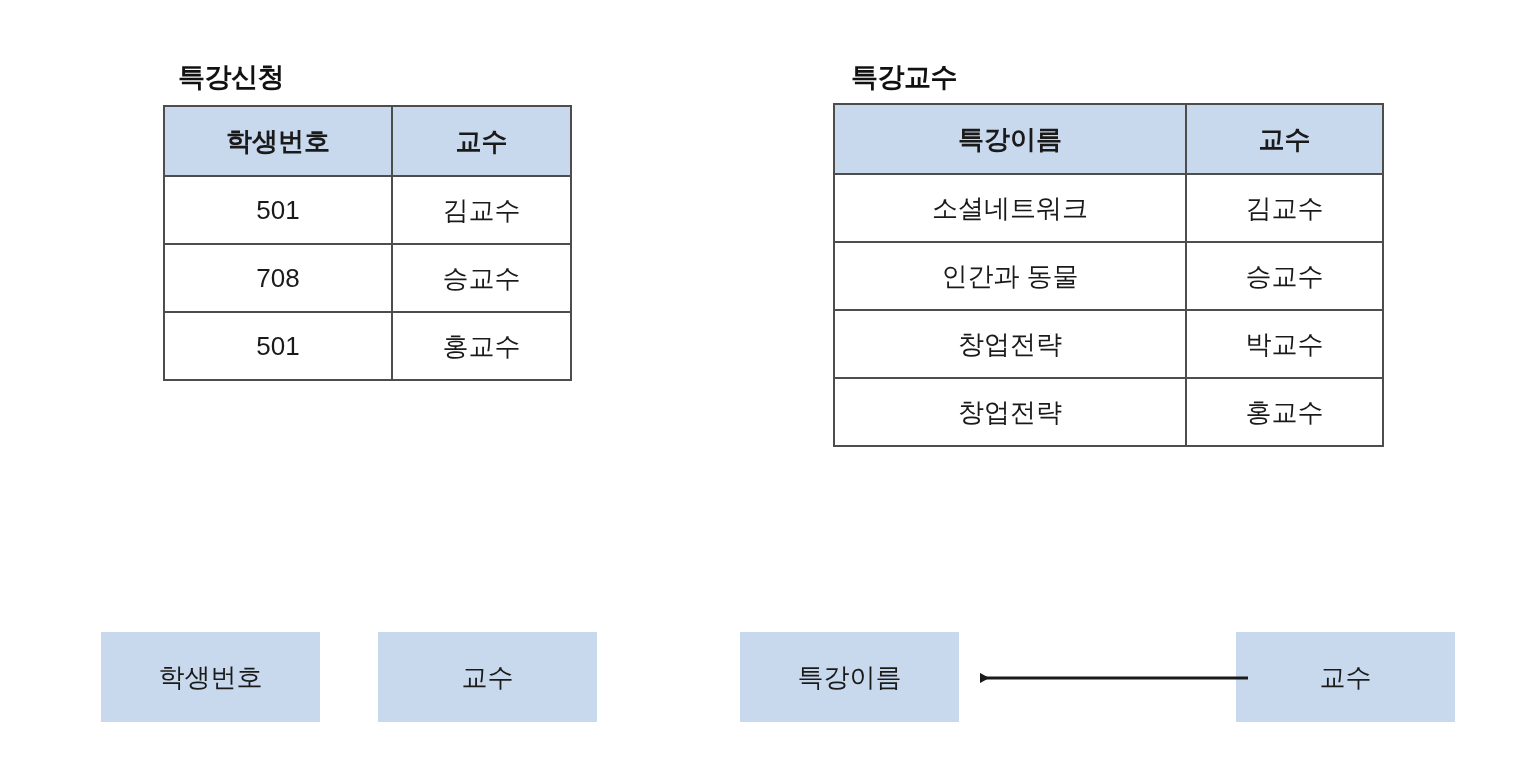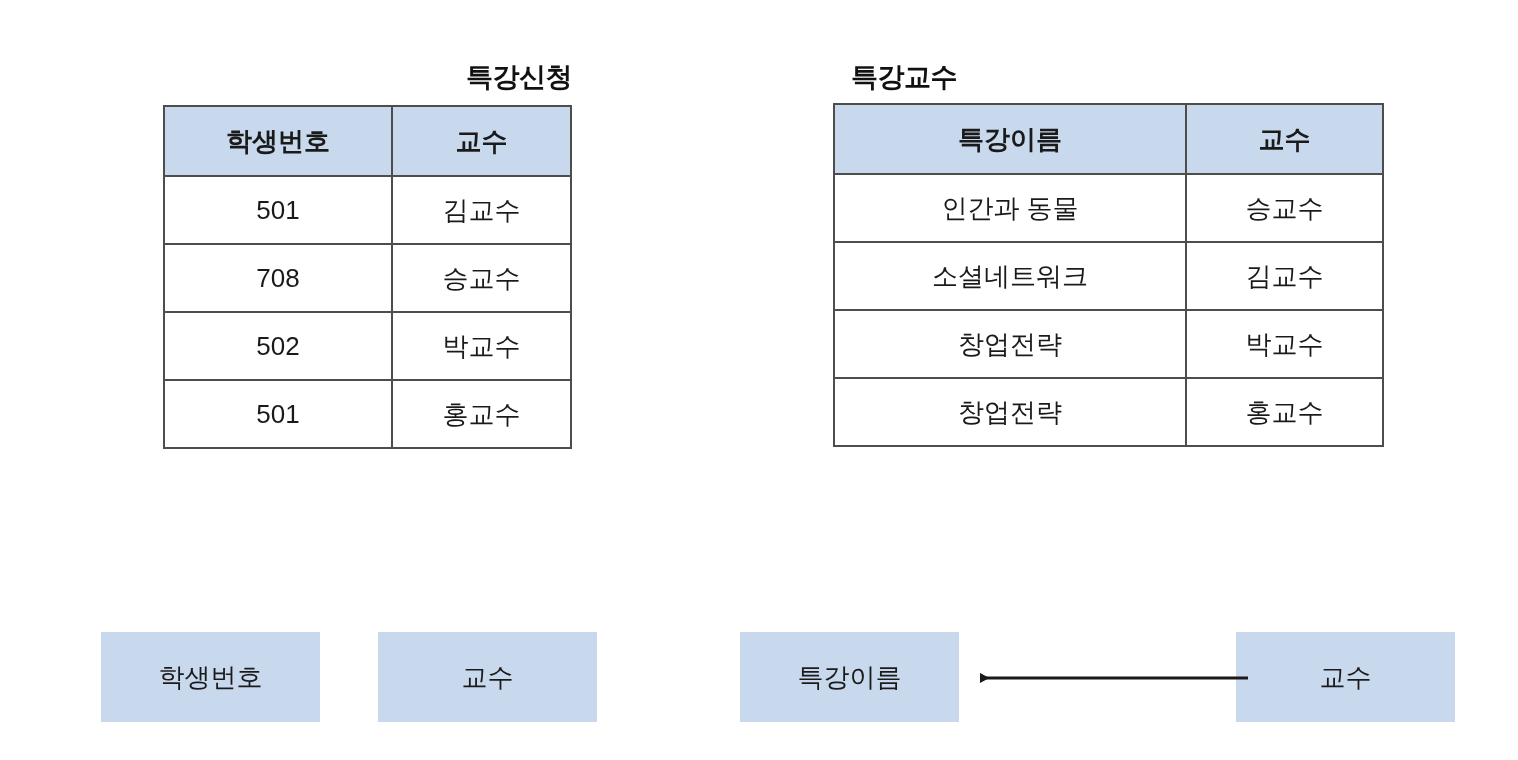--- a/index.html
+++ b/index.html
@@ -58,21 +58,21 @@
   }
   table.grid td {
     background: #ffffff;
     font-weight: normal;
     height: 66px;
     border-radius: 24px;
   }
 
   
   #table-enroll { left: 163px; top: 64px; }
-  #table-enroll .table-title { margin-left: 15px; margin-bottom: 14px; text-align: right; }
+  #table-enroll .table-title { margin-left: 15px; margin-bottom: 14px; }
   #table-enroll table.grid { width: 407px; }
   #table-enroll col.c1 { width: 228px; }
   #table-enroll col.c2 { width: 179px; }
 
   
   #table-professor { left: 833px; top: 64px; }
   #table-professor .table-title { margin-left: 18px; margin-bottom: 12px; }
   #table-professor table.grid { width: 549px; }
   #table-professor col.c1 { width: 352px; }
   #table-professor col.c2 { width: 197px; }
@@ -127,24 +127,20 @@
       <tbody>
         <tr>
           <td>501</td>
           <td>김교수</td>
         </tr>
         <tr>
           <td>708</td>
           <td>승교수</td>
         </tr>
         <tr>
-          <td>502</td>
-          <td>박교수</td>
-        </tr>
-        <tr>
           <td>501</td>
           <td>홍교수</td>
         </tr>
       </tbody>
     </table>
   </div>
 
   <div class="table-block" id="table-professor">
     <div class="table-title">특강교수</div>
     <table class="grid">
@@ -153,26 +149,26 @@
           <col class="c2">
         </colgroup>
       <thead>
         <tr>
           <th>특강이름</th>
           <th>교수</th>
         </tr>
       </thead>
       <tbody>
         <tr>
+          <td>소셜네트워크</td>
+          <td>김교수</td>
+        </tr>
+        <tr>
           <td>인간과 동물</td>
           <td>승교수</td>
-        </tr>
-        <tr>
-          <td>소셜네트워크</td>
-          <td>김교수</td>
         </tr>
         <tr>
           <td>창업전략</td>
           <td>박교수</td>
         </tr>
         <tr>
           <td>창업전략</td>
           <td>홍교수</td>
         </tr>
       </tbody>

